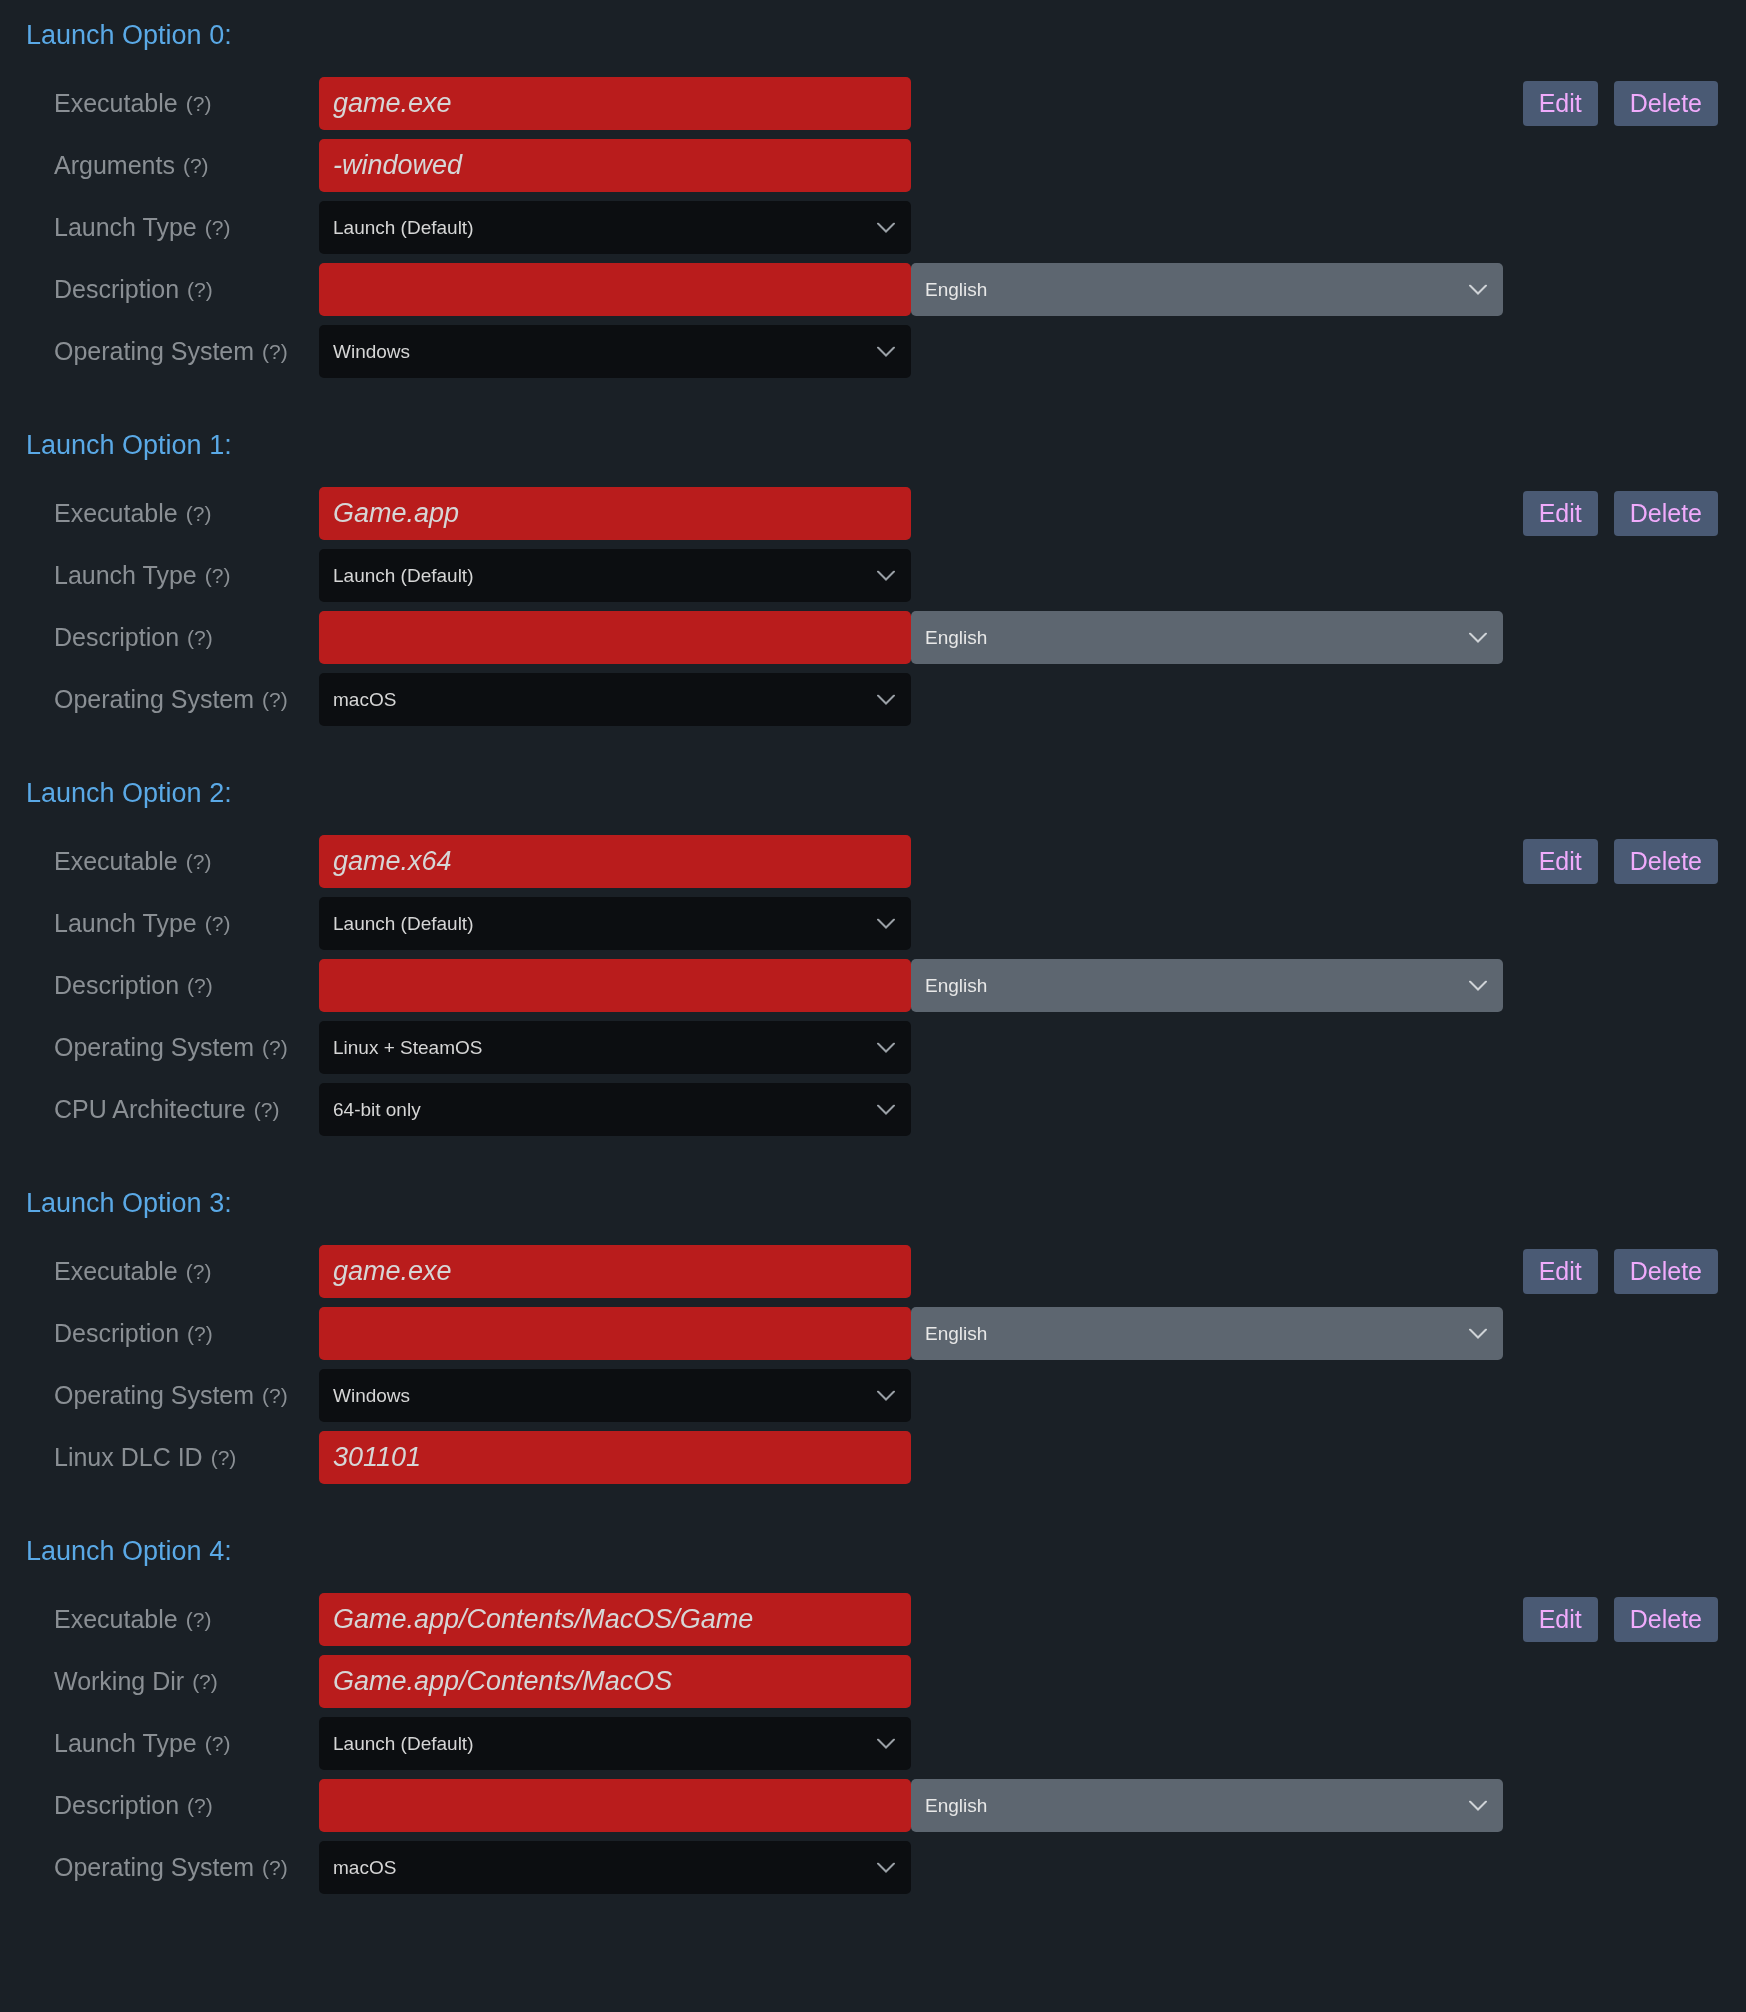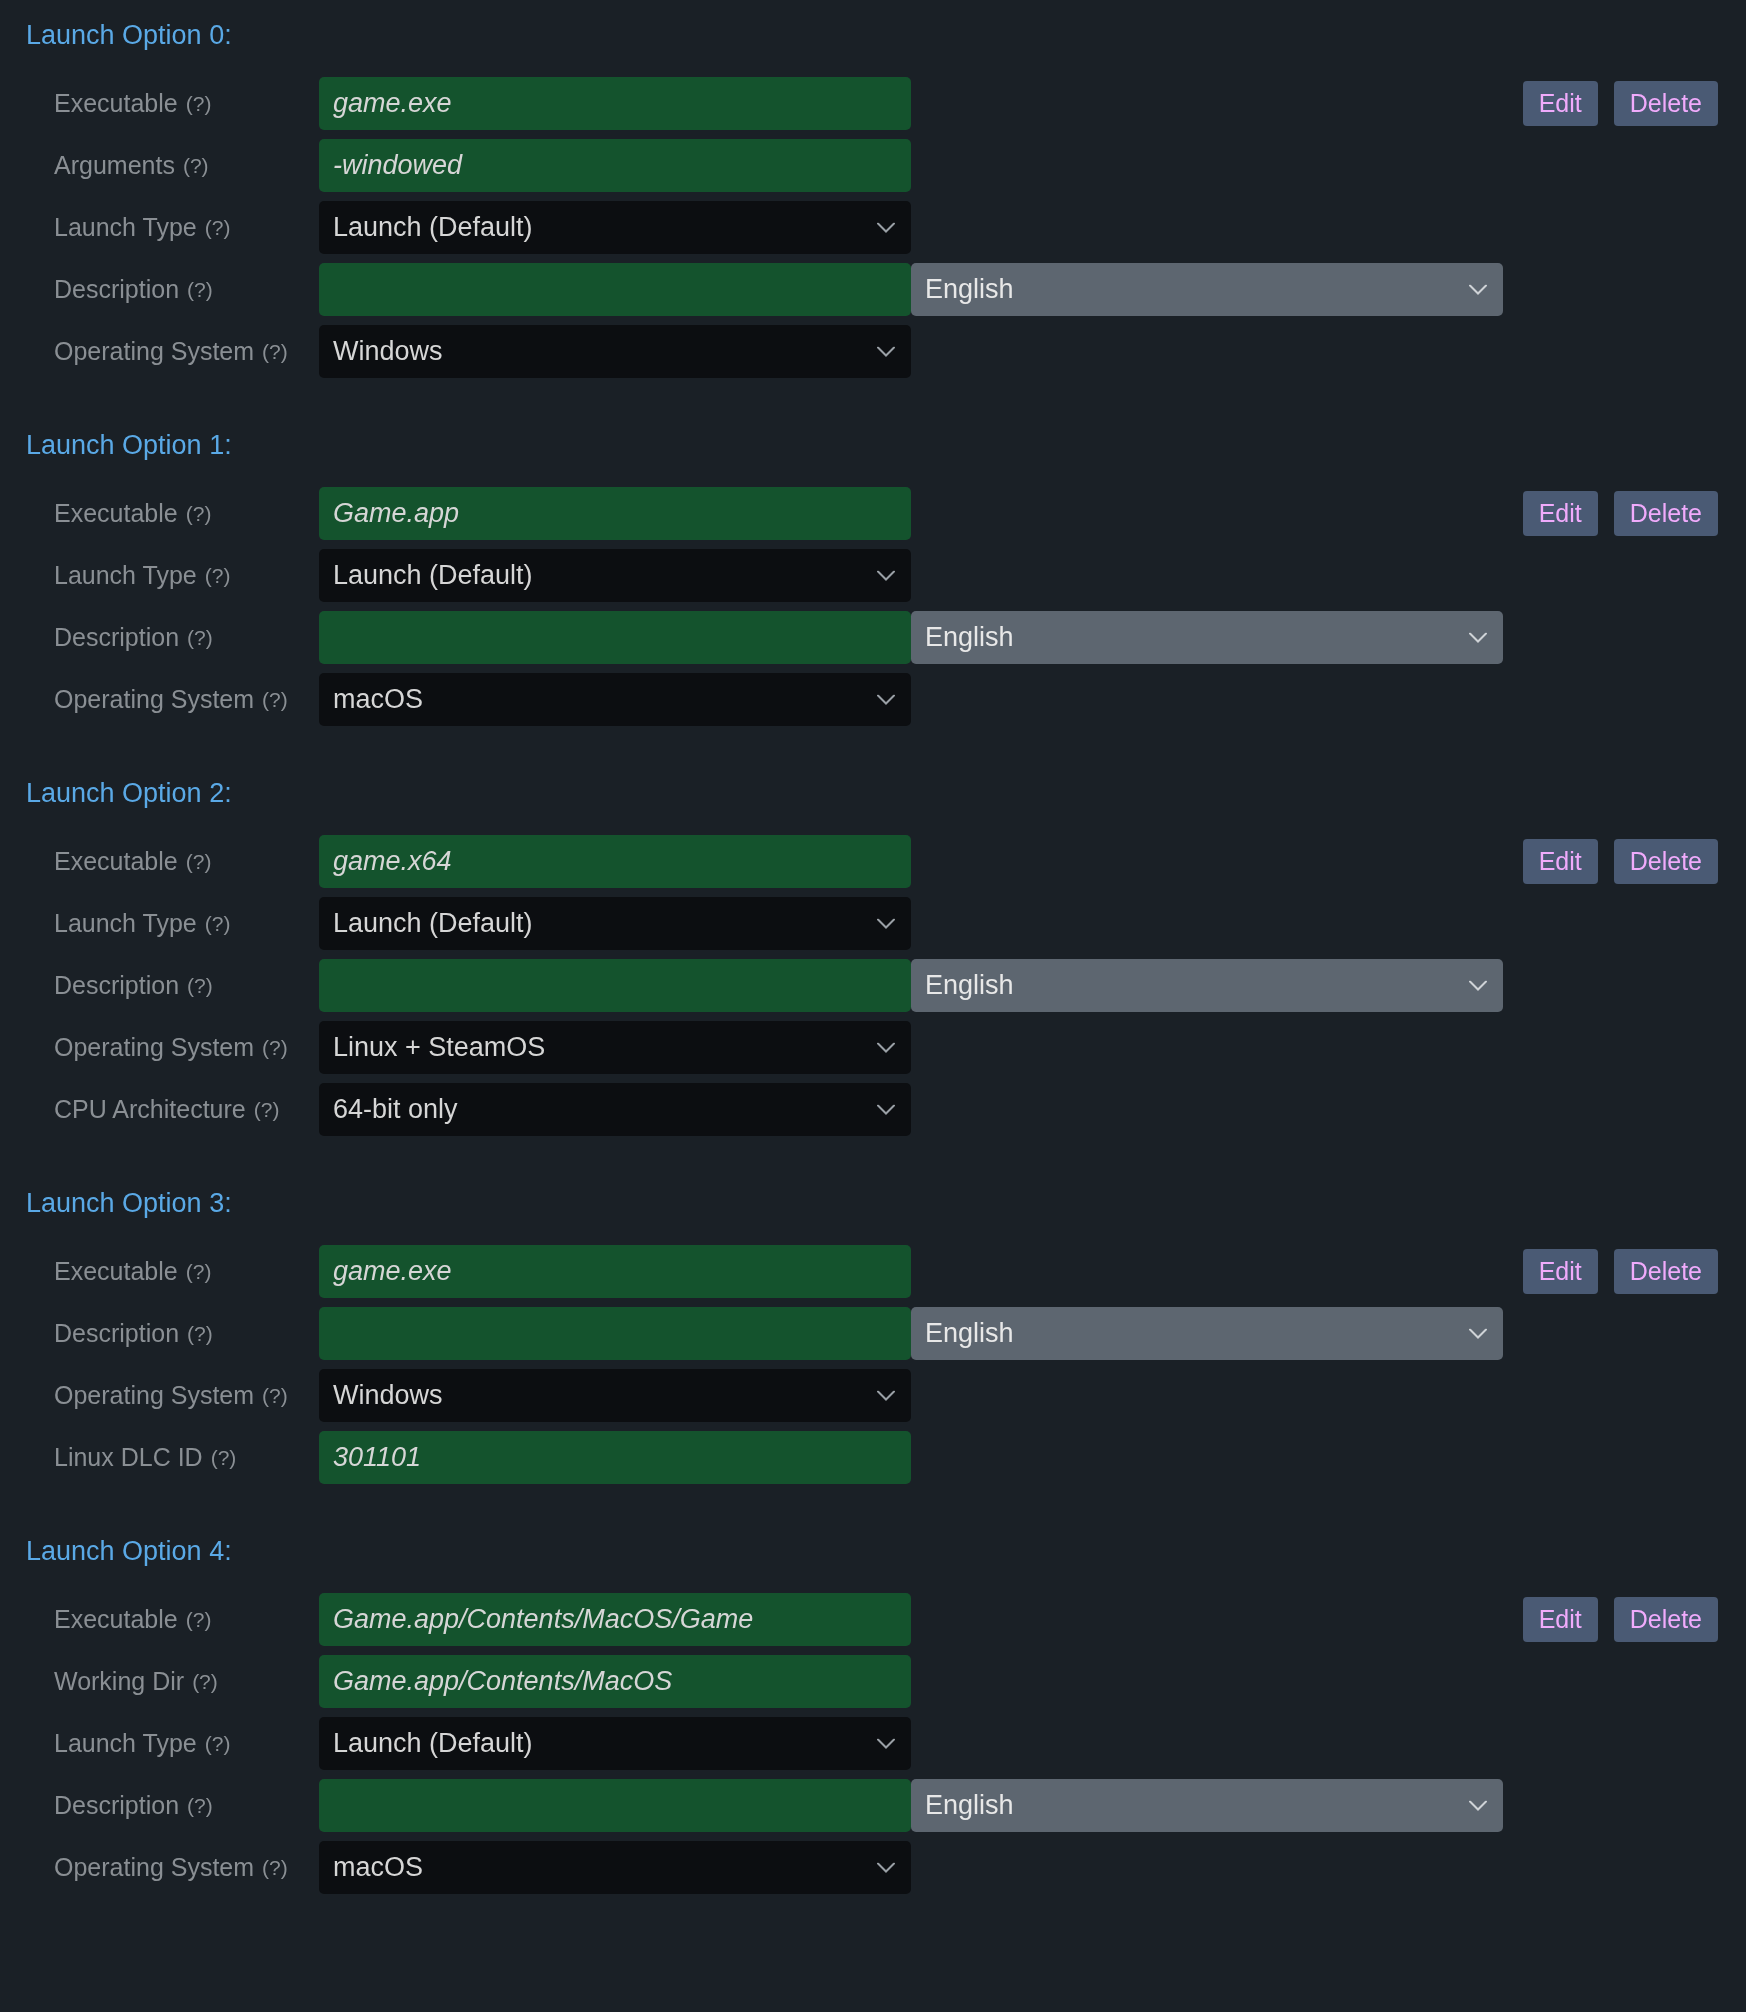--- a/index.html
+++ b/index.html
@@ -36,42 +36,42 @@
     align-items: center;
     gap: 8px;
   }
   .help {
     color: #8a8f94;
     font-size: 21px;
   }
   .text-input {
     width: 592px;
     height: 53px;
-    background: #14532d;
+    background: #b91c1c;
     border: none;
     border-radius: 5px;
     color: #d6d6d6;
     font-size: 27px;
     font-style: italic;
     padding: 0 14px;
     outline: none;
   }
   .select-wrap {
     position: relative;
     width: 592px;
     height: 53px;
   }
   .select {
     width: 100%;
     height: 100%;
     background: #0c0e11;
     border: none;
     border-radius: 5px;
     color: #d6d6d6;
-    font-size: 27px;
+    font-size: 19px;
     padding: 0 14px;
     display: flex;
     align-items: center;
     cursor: pointer;
   }
   .select.gray {
     background: #5d6670;
     color: #e8e8e8;
   }
   .chevron {

